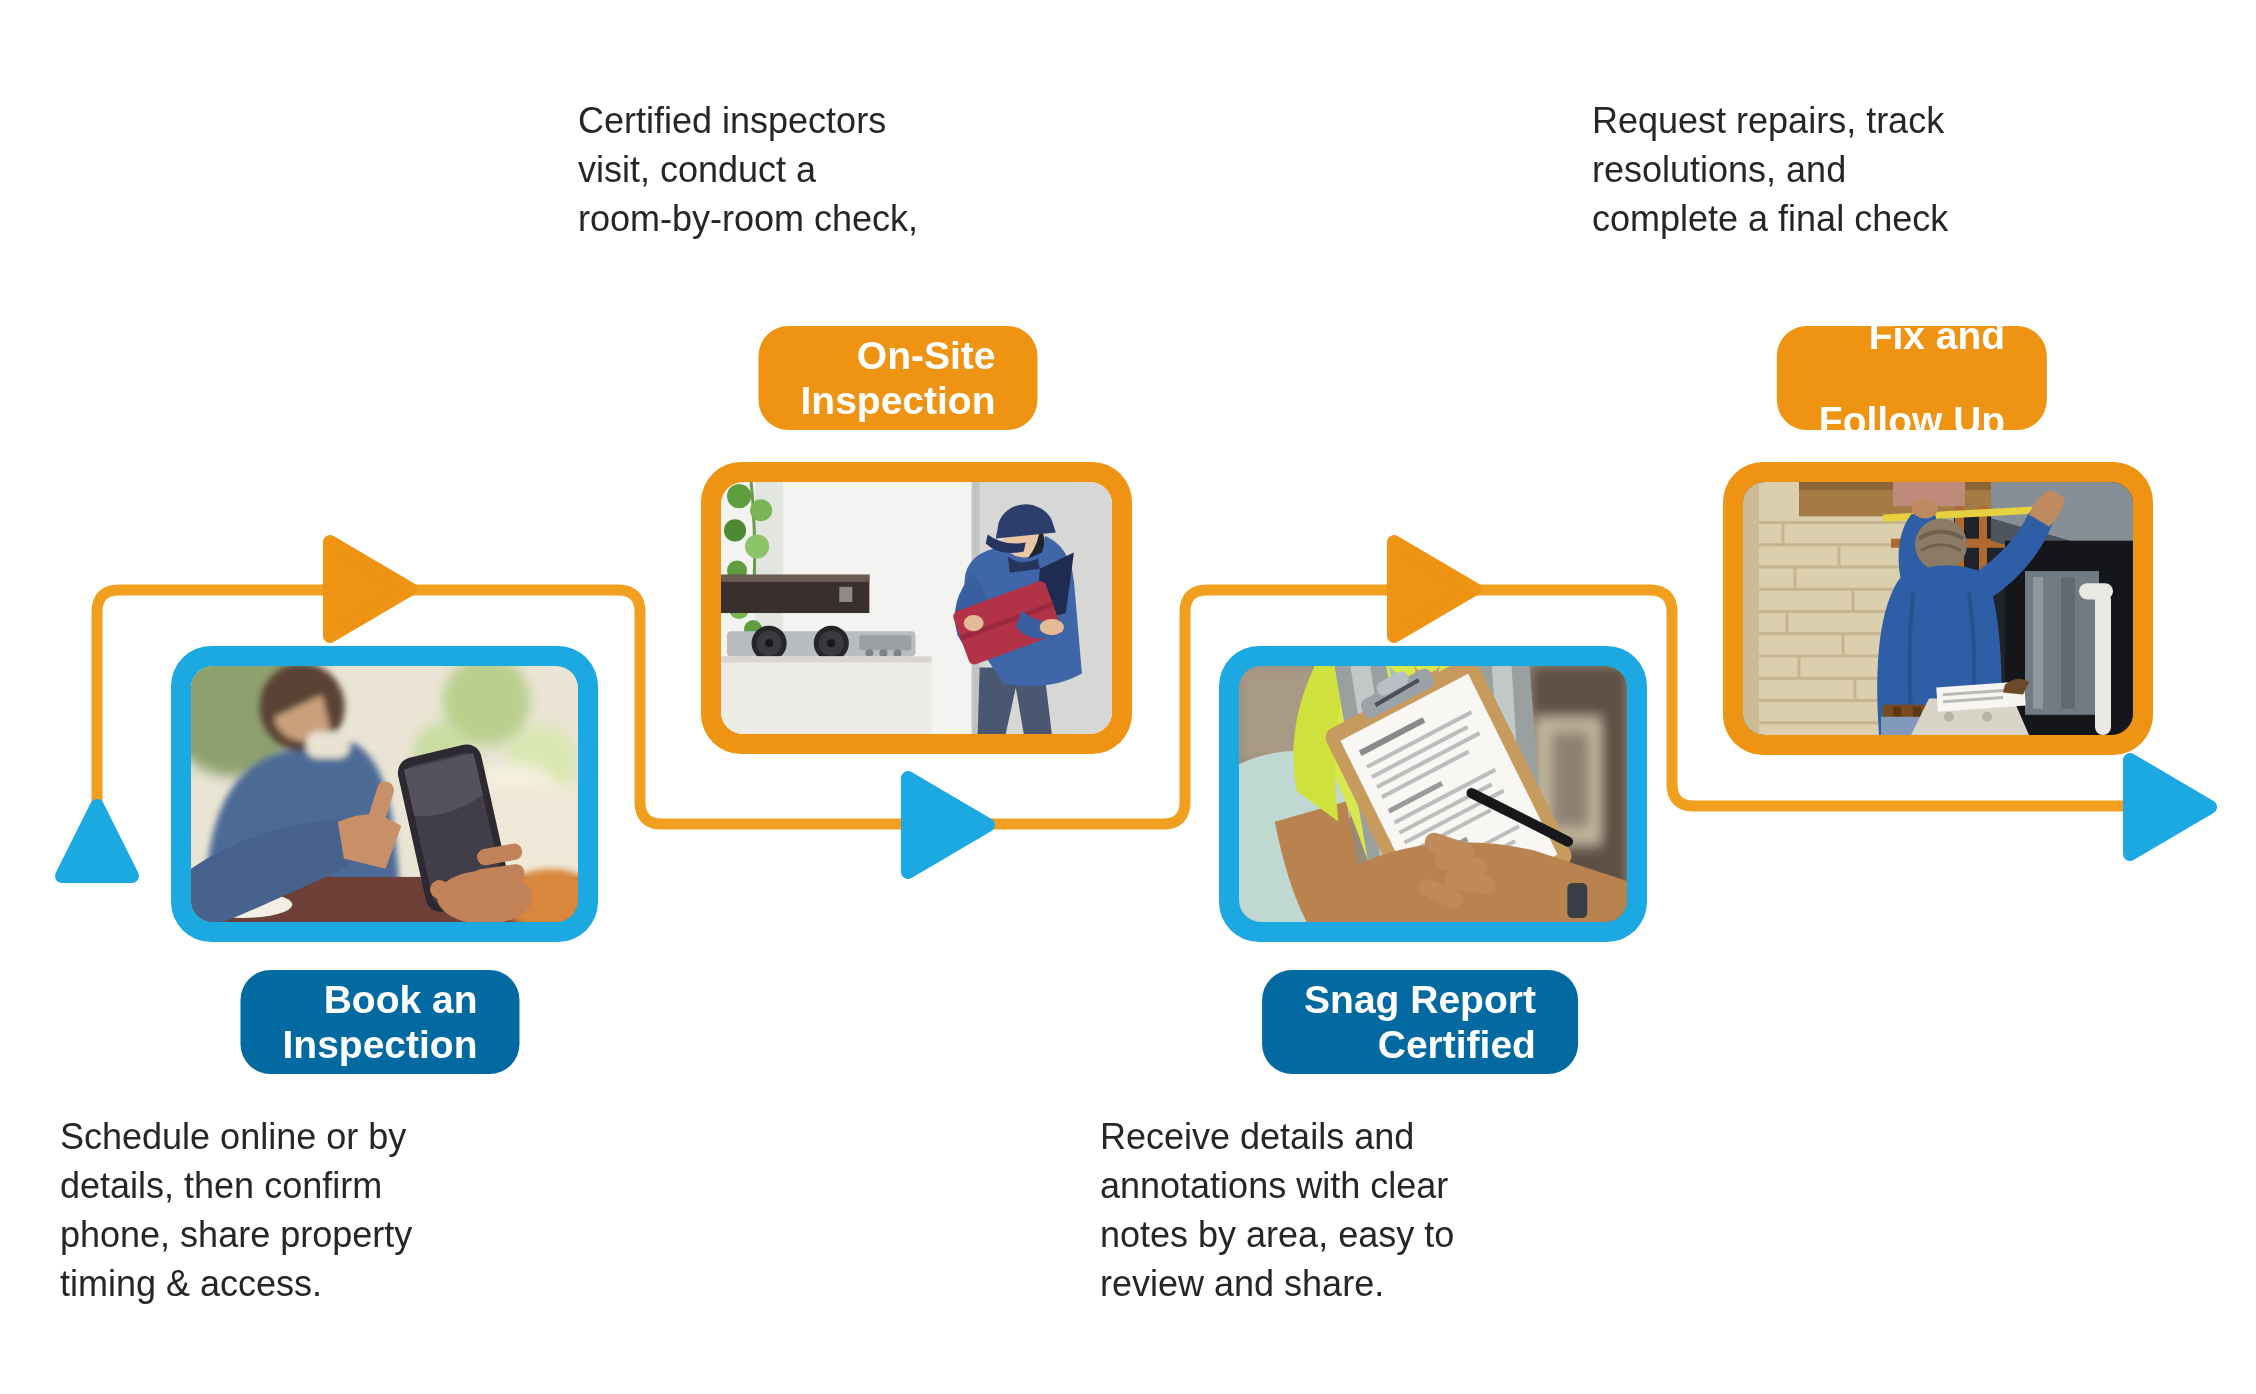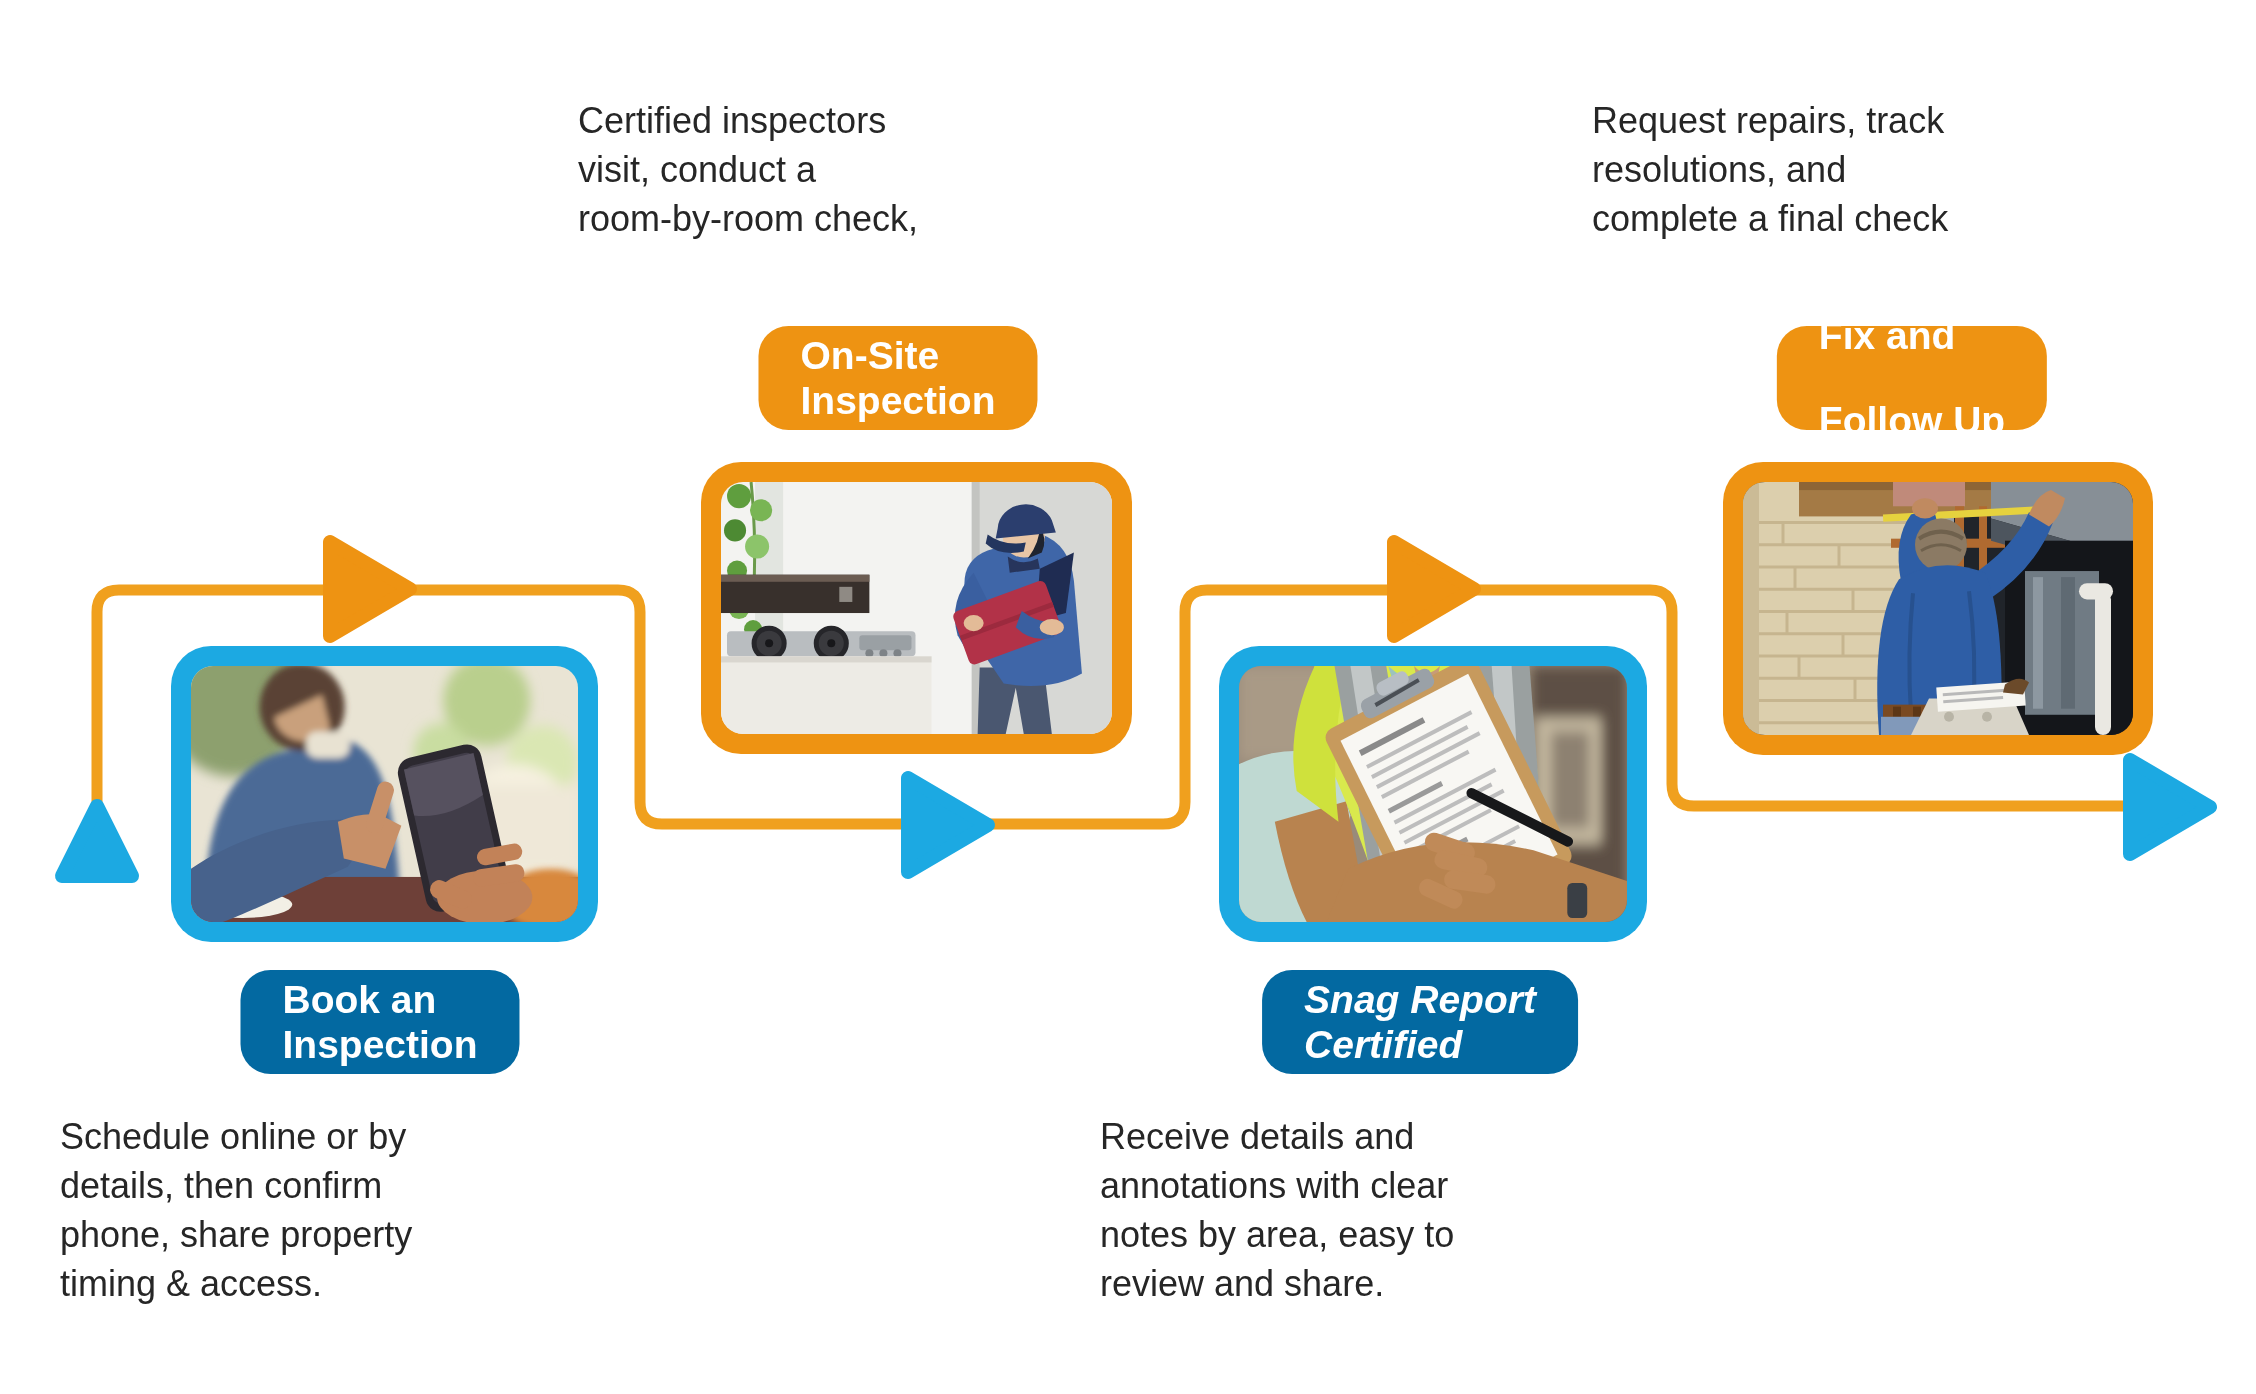--- a/index.html
+++ b/index.html
@@ -4,21 +4,21 @@
 <style>
   html,body{margin:0;padding:0;background:#ffffff;}
   #canvas{position:relative;width:2256px;height:1394px;background:#ffffff;overflow:hidden;
           font-family:"Liberation Sans", sans-serif;}
   .flow-svg{position:absolute;left:0;top:0;}
   .desc{position:absolute;transform:translateX(-50%);
         font-size:36px;line-height:49px;font-weight:500;color:#262626;width:640px;}
   .desc span{display:block;}
   .badge{position:absolute;transform:translateX(-50%);box-sizing:border-box;height:104px;
          border-radius:30px;padding:0 42px;display:flex;flex-direction:column;justify-content:center;
-         color:#ffffff;font-weight:bold;font-size:39px;line-height:45px;text-align:left;white-space:nowrap;}
+         color:#ffffff;font-weight:bold;font-size:39px;line-height:45px;text-align:right;white-space:nowrap;}
   .badge span{display:block;}
   .badge.blue{background:#0369a1;}
   .badge.orange{background:#EE9312;}
   .photo{position:absolute;box-sizing:border-box;border-radius:40px;padding:20px;}
   .photo.blue{background:#1CA9E2;}
   .photo.orange{background:#EE9312;}
   .scene{display:block;width:100%;height:100%;border-radius:22px;}
 </style>
 </head>
 <body>
@@ -202,21 +202,21 @@
       <path d="M110,198 q84,-40 186,-18 l94,30 v40 H88 z" fill="#b8834f"></path>
       <g fill="#c08a58">
         <rect x="186" y="168" width="52" height="18" rx="9" transform="rotate(18 212 177)"></rect>
         <rect x="196" y="184" width="54" height="18" rx="9" transform="rotate(12 223 193)"></rect>
         <rect x="206" y="202" width="52" height="18" rx="9" transform="rotate(8 232 211)"></rect>
         <rect x="180" y="214" width="46" height="17" rx="8" transform="rotate(24 203 222)"></rect>
       </g>
       <rect x="330" y="212" width="20" height="34" rx="5" fill="#3a3f45"></rect>
     </svg>
   </div>
-  <div class="badge blue" style="left:1420px;top:970px;font-style:italic;">
+  <div class="badge blue" style="left:1420px;top:970px;">
     <span>Snag Report</span>
     <span>Certified</span>
   </div>
   <div class="desc" style="left:1420px;top:1112px;">
     <span>Receive details and</span>
     <span>annotations with clear</span>
     <span>notes by area, easy to</span>
     <span>review and share.</span>
   </div>
 

